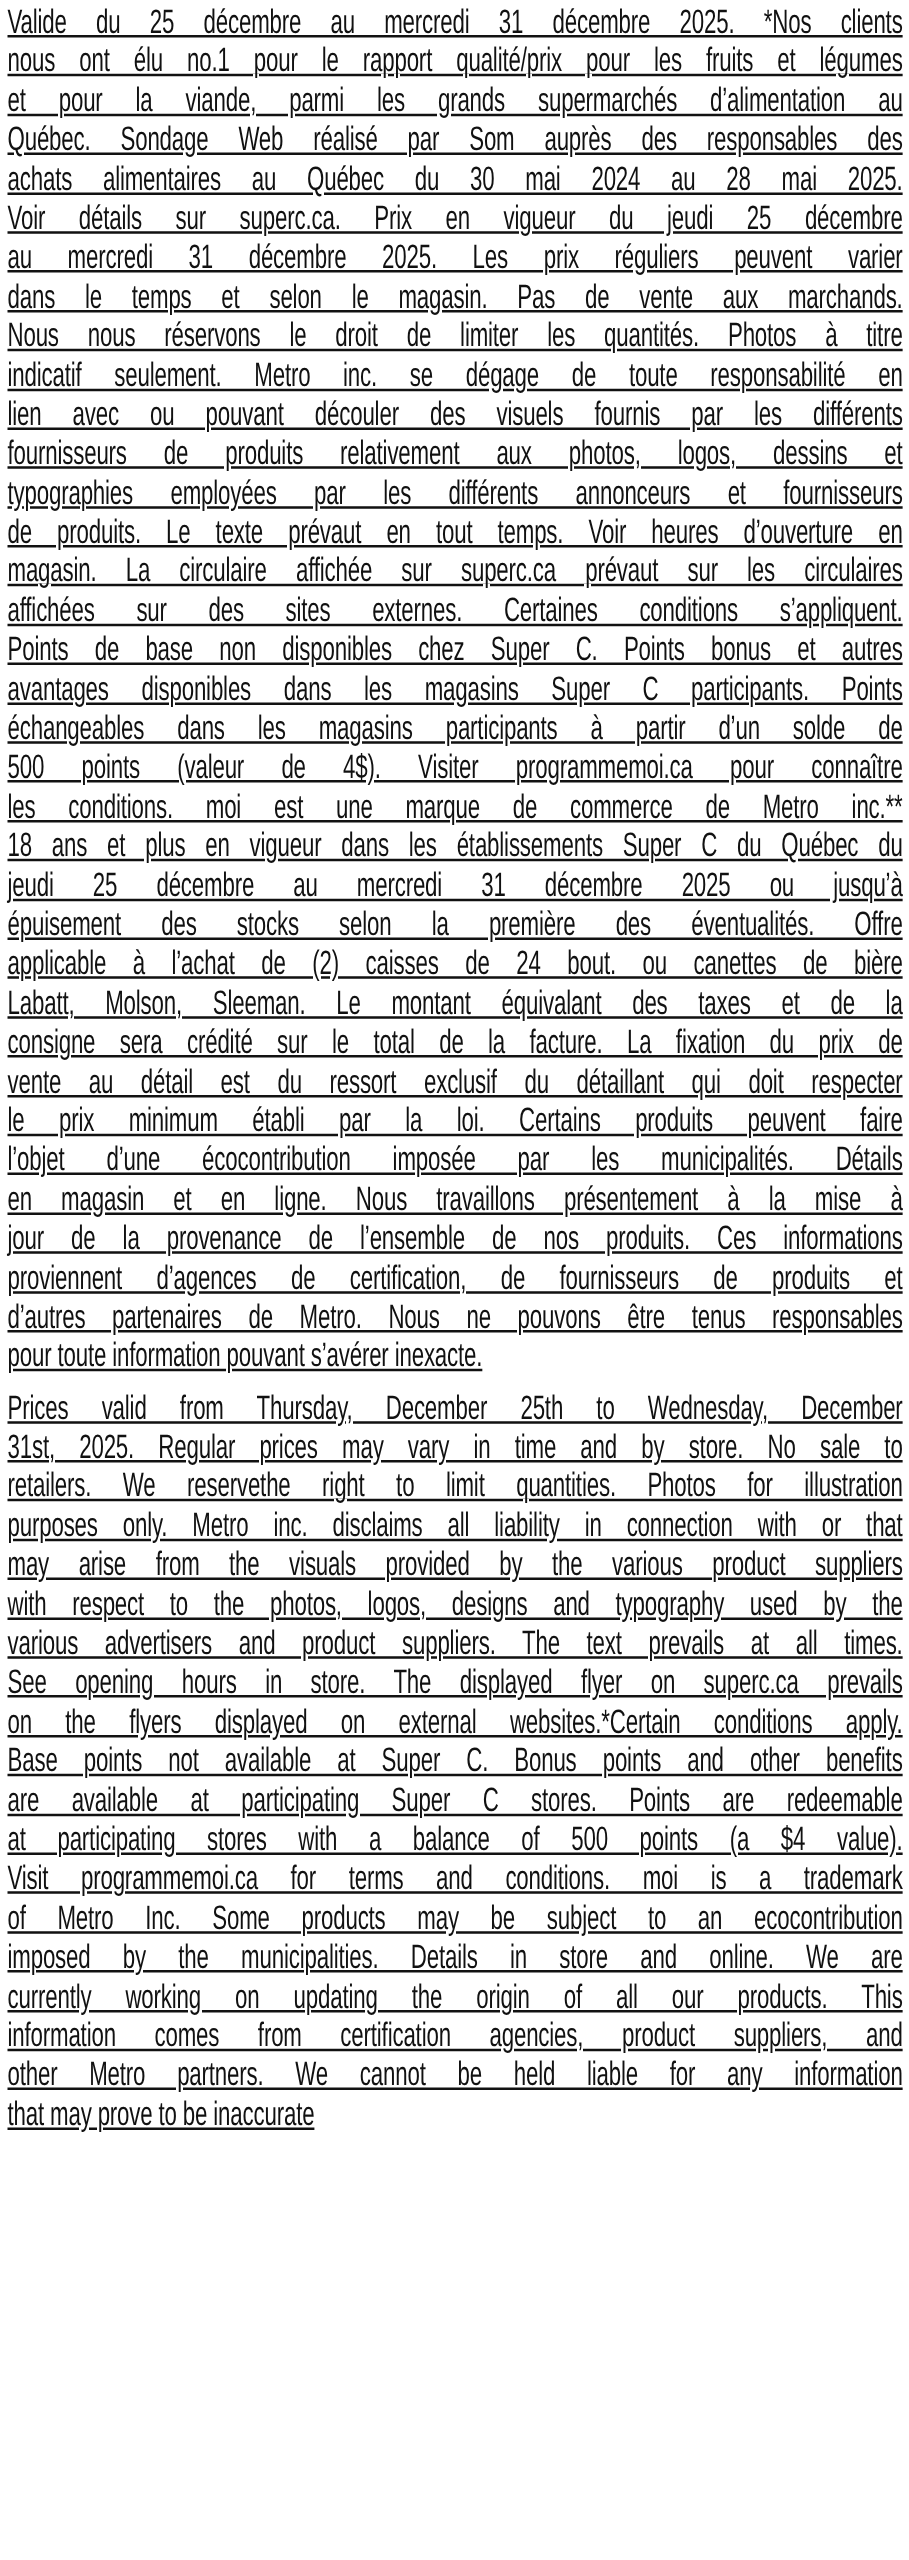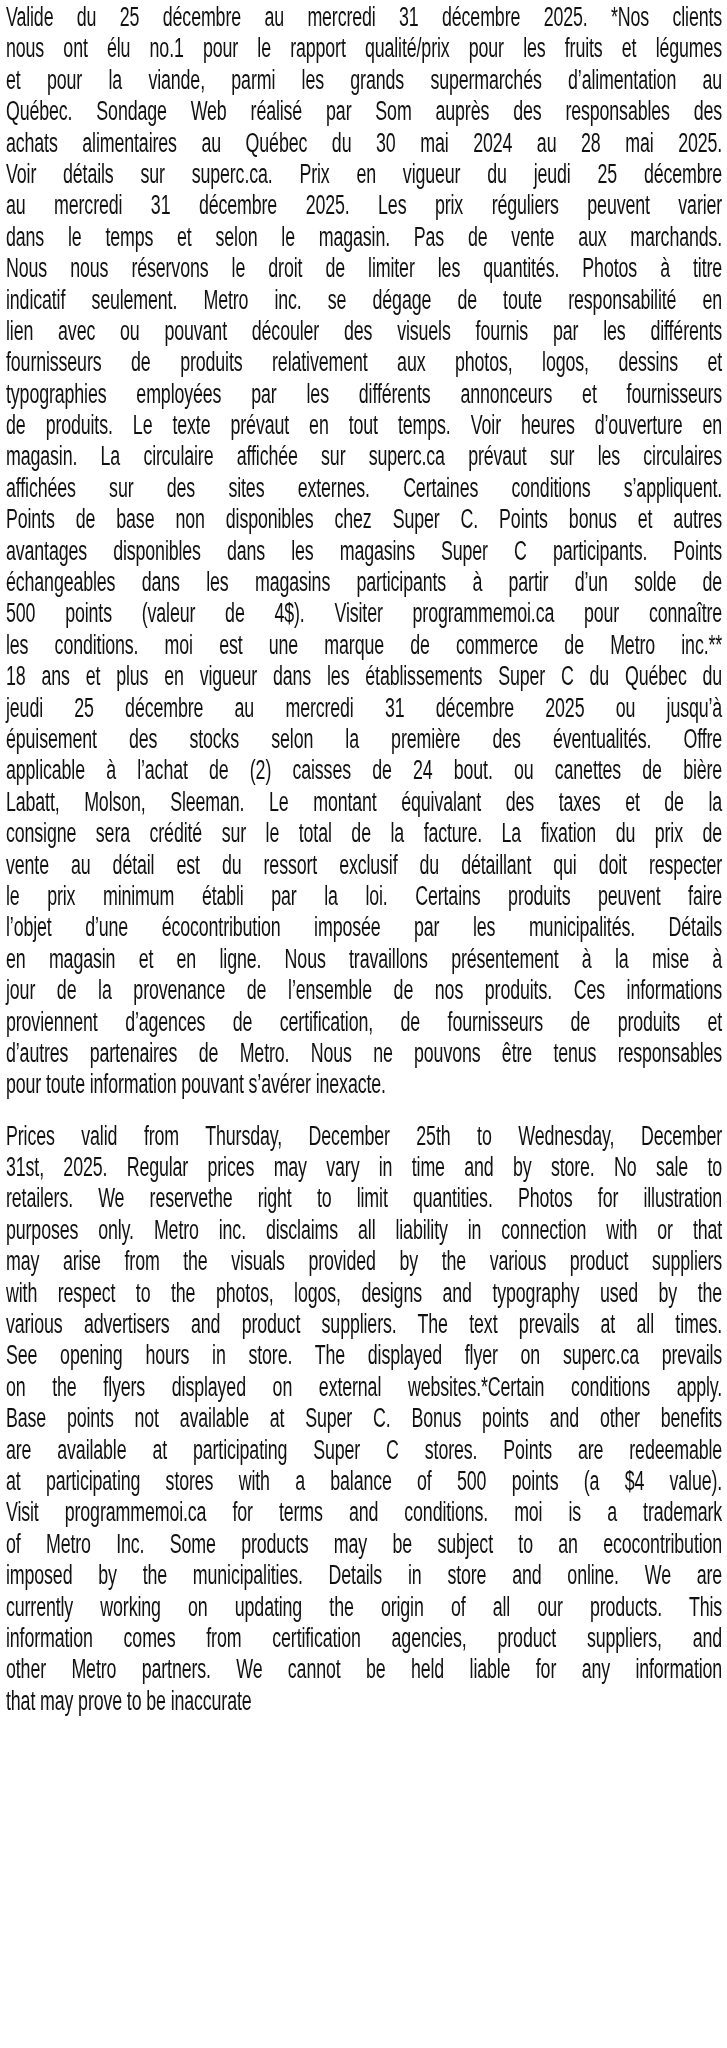--- a/index.html
+++ b/index.html
@@ -15,23 +15,24 @@
       color: #111111;
     }
     .doc {
       position: absolute;
       left: 6px;
       top: 2px;
       width: 716px;
     }
     .para {
       margin: 0;
+      text-decoration: underline;
     }
     .para-en {
-      margin-top: 20px;
+      margin-top: 10px;
     }
     .line {
       display: block;
       height: 31.4px;
       line-height: 31.4px;
       white-space: nowrap;
       font-family: "Liberation Sans", sans-serif;
       font-size: 27px;
       letter-spacing: -0.2px;
       transform-origin: 0 50%;

